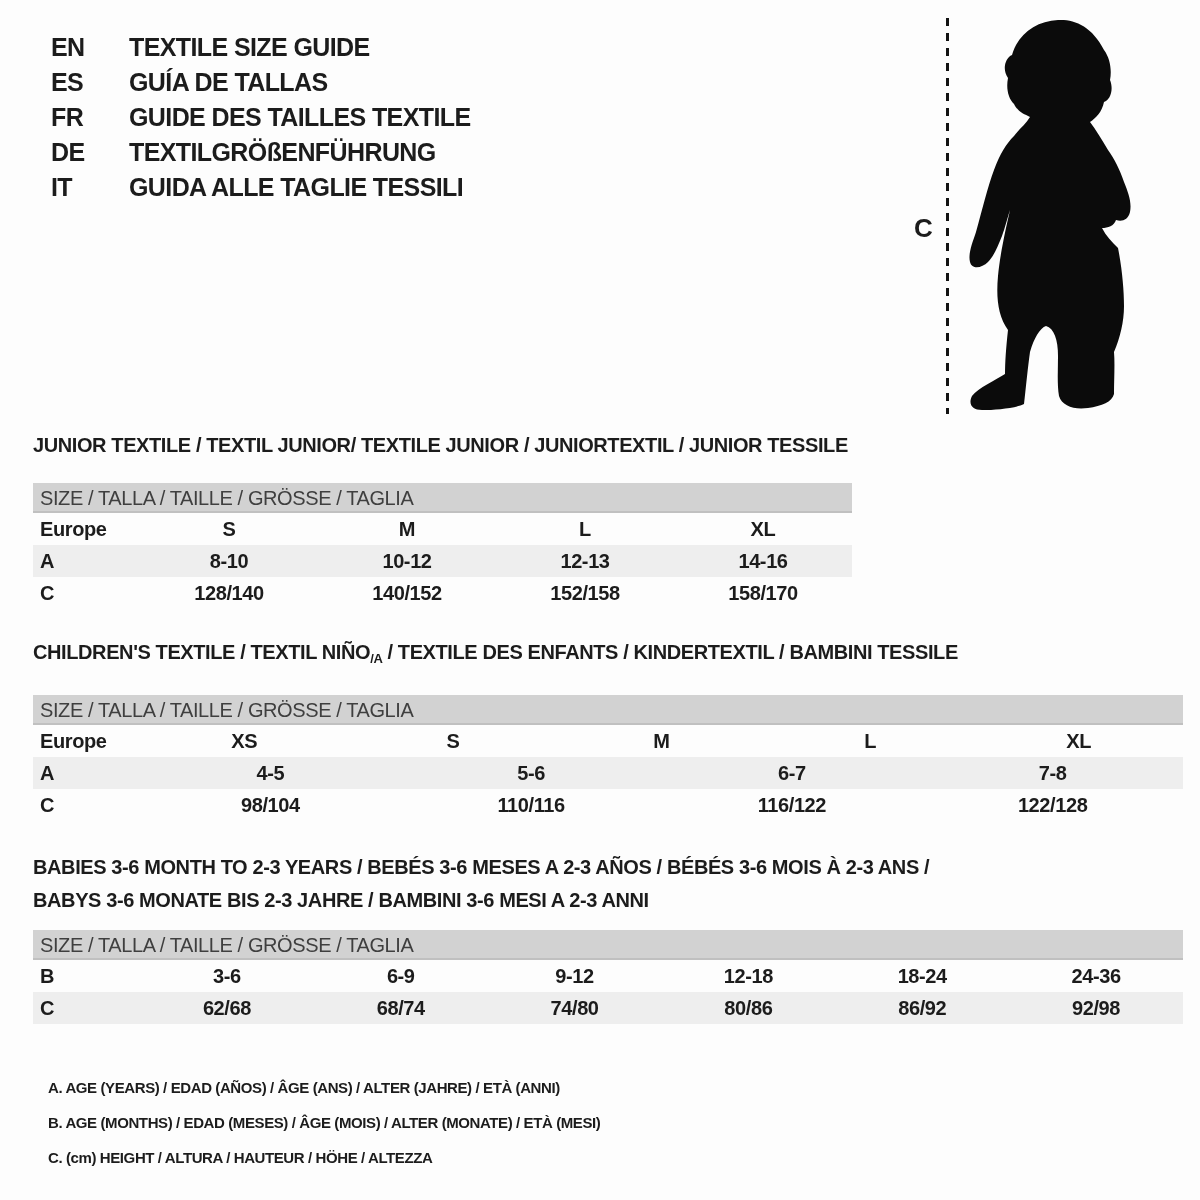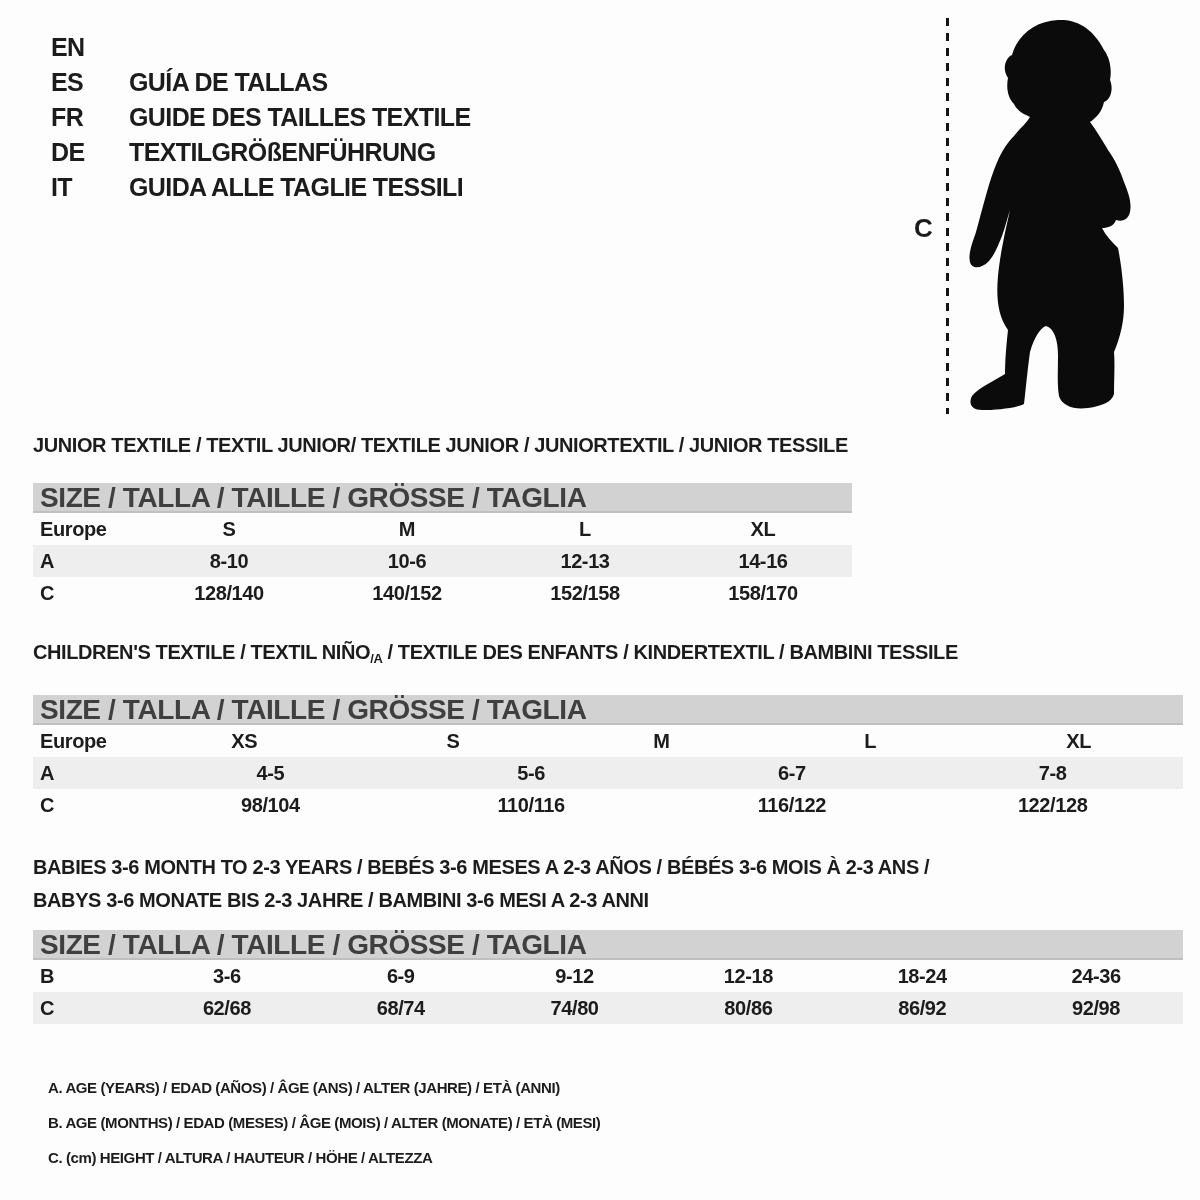--- a/index.html
+++ b/index.html
@@ -34,21 +34,21 @@
   #babies-table   { top:851px; width:1150px; }
 
   .section-title { font-size:20px; font-weight:bold; letter-spacing:-0.4px;
                    line-height:22px; white-space:nowrap; }
   .two-line .section-title-line { line-height:33px; }
   .title-sub { font-size:13px; vertical-align:-4px; }
 
   .size-bar {
     height:30px; line-height:30px; box-sizing:border-box;
     background:#d2d2d2; color:#3f3f3f;
-    font-weight:bold; font-size:28px; letter-spacing:-0.4px;
+    font-weight:normal; font-size:20px; letter-spacing:-0.4px;
     padding-left:7px; border-bottom:2px solid #c0c0c0;
   }
   #junior-table   .size-bar { margin-top:27px; }
   #children-table .size-bar { margin-top:25px; }
   #babies-table   .size-bar { margin-top:13px; }
 
   .trow { display:flex; height:32px; line-height:32px;
           font-weight:bold; font-size:20px; letter-spacing:-0.4px; }
   .trow.shaded { background:#eeeeee; }
   .tlabel { flex:0 0 107px; width:107px; padding-left:7px; box-sizing:border-box; }
@@ -58,20 +58,21 @@
   .legend { position:absolute; left:40px; top:1070px; }
   .legend-line { height:35px; line-height:35px; font-weight:bold;
                  font-size:15px; letter-spacing:-0.4px; white-space:nowrap;margin-left:8px; }
 </style>
 </head>
 <body>
 
 <div class="lang-block">
   <div class="lang-row">
     <span class="lang-code">EN</span>
+    <span class="lang-label">TEXTILE SIZE GUIDE</span>
   </div>
   <div class="lang-row">
     <span class="lang-code">ES</span>
     <span class="lang-label">GUÍA DE TALLAS</span>
   </div>
   <div class="lang-row">
     <span class="lang-code">FR</span>
     <span class="lang-label">GUIDE DES TAILLES TEXTILE</span>
   </div>
   <div class="lang-row">
@@ -132,21 +133,21 @@
   <div class="trow">
     <span class="tlabel">Europe</span>
     <span class="tcell">S</span>
     <span class="tcell">M</span>
     <span class="tcell">L</span>
     <span class="tcell">XL</span>
   </div>
   <div class="trow shaded">
     <span class="tlabel">A</span>
     <span class="tcell">8-10</span>
-    <span class="tcell">10-6</span>
+    <span class="tcell">10-12</span>
     <span class="tcell">12-13</span>
     <span class="tcell">14-16</span>
   </div>
   <div class="trow">
     <span class="tlabel">C</span>
     <span class="tcell">128/140</span>
     <span class="tcell">140/152</span>
     <span class="tcell">152/158</span>
     <span class="tcell">158/170</span>
   </div>

